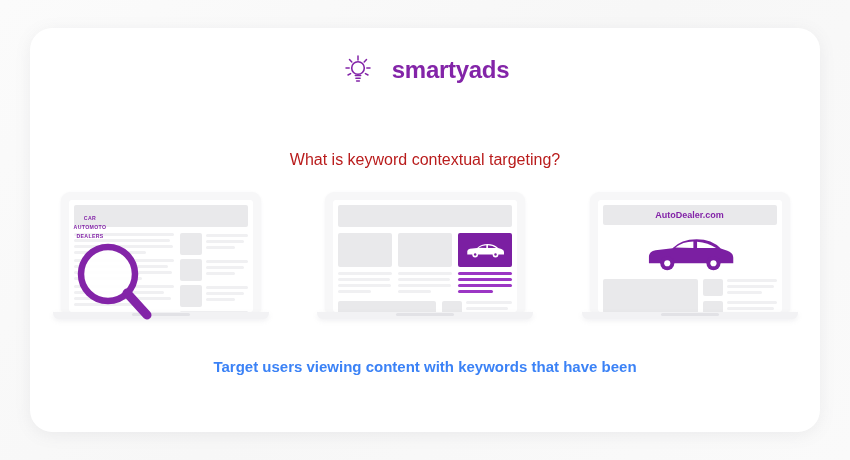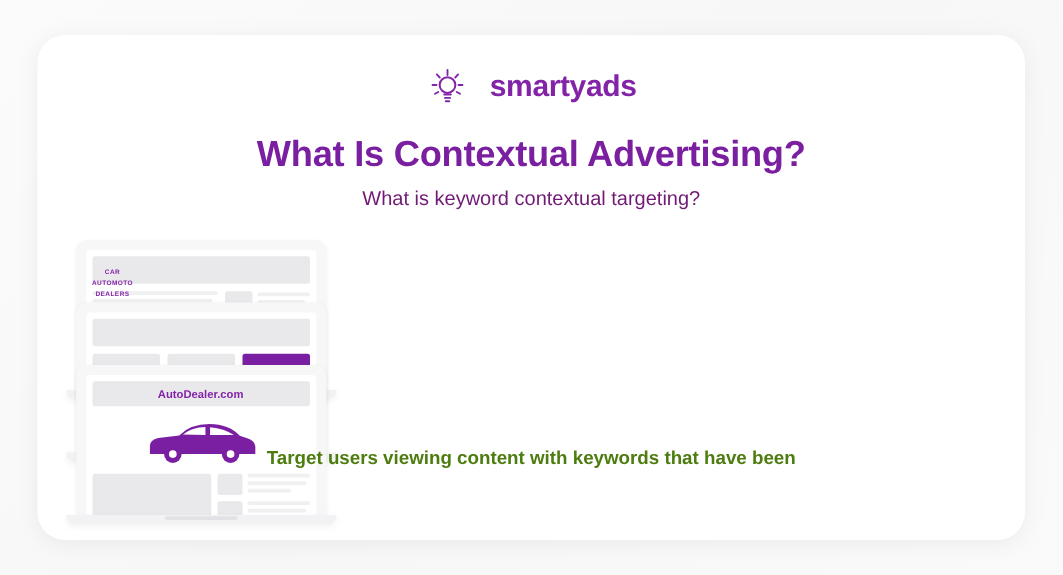--- a/index.html
+++ b/index.html
@@ -61,46 +61,45 @@
     color: #7A1FA0;
     letter-spacing: -0.2px;
   }
   .subtitle {
     position: absolute;
     left: 0; right: 0;
     top: 123px;
     text-align: center;
     font-size: 16px;
     font-weight: 400;
-    color: #701a75;
+    color: #b91c1c;
   }
 
   
   .caption {
     position: absolute;
     left: 90px; right: 90px;
     top: 328px;
     text-align: center;
     font-size: 15px;
     font-weight: bold;
-    color: #4d7c0f;
+    color: #3b82f6;
     line-height: 1.45;
   }
 
   
   .panels {
     position: absolute;
     left: 18px;
     right: 18px;
     top: 164px;
     height: 150px;
     display: flex;
     justify-content: space-between;
     align-items: flex-start;
-    flex-direction: column;
   }
   .panel { position: relative; width: 225px; height: 150px; }
 
   
   .laptop {
     position: absolute;
     left: 50%;
     transform: translateX(-50%);
     top: 0;
     width: 200px;
@@ -231,21 +230,20 @@
         <circle cx="17" cy="15" r="6.3" fill="none" stroke="#8324A8" stroke-width="1.6"></circle>
         <g stroke="#8324A8" stroke-width="1.5" stroke-linecap="round">
           <line x1="14.3" y1="22.6" x2="19.7" y2="22.6"></line>
           <line x1="14.9" y1="25.3" x2="19.1" y2="25.3"></line>
           <line x1="15.6" y1="28" x2="18.4" y2="28"></line>
         </g>
       </svg>
       <span class="logo-text">smartyads</span>
     </div>
 
-    <div class="title">What Is Contextual Advertising?</div>
     <div class="subtitle">What is keyword contextual targeting?</div>
 
     <div class="panels">
 
       <div class="panel">
         <div class="laptop">
           <div class="lid">
             <div class="screen">
               <div class="hdr"></div>
               <div class="p1-body">

